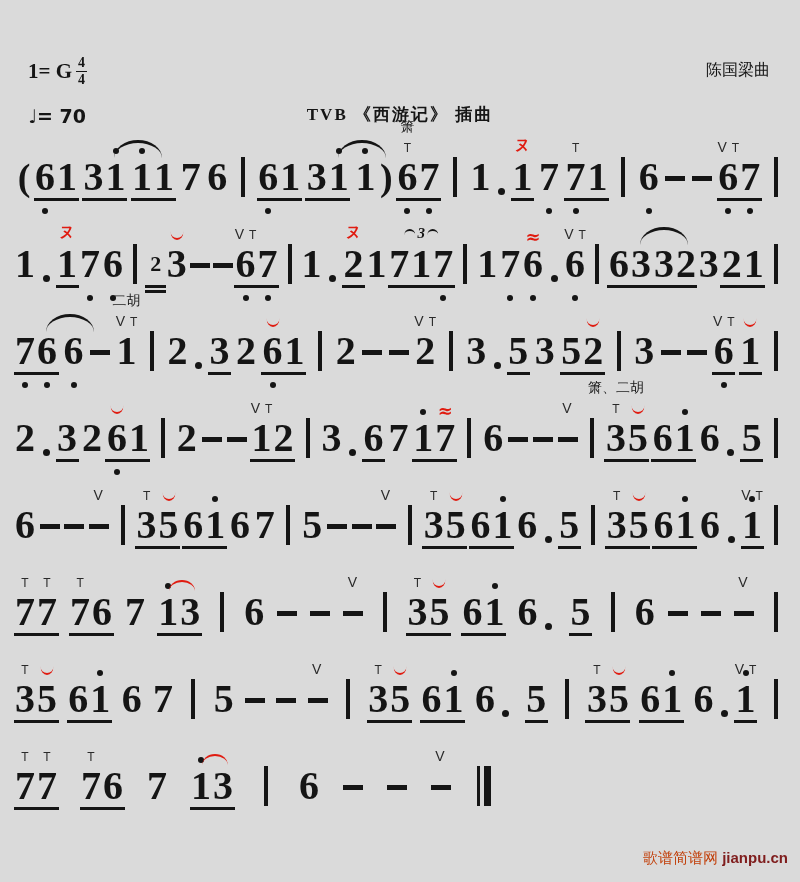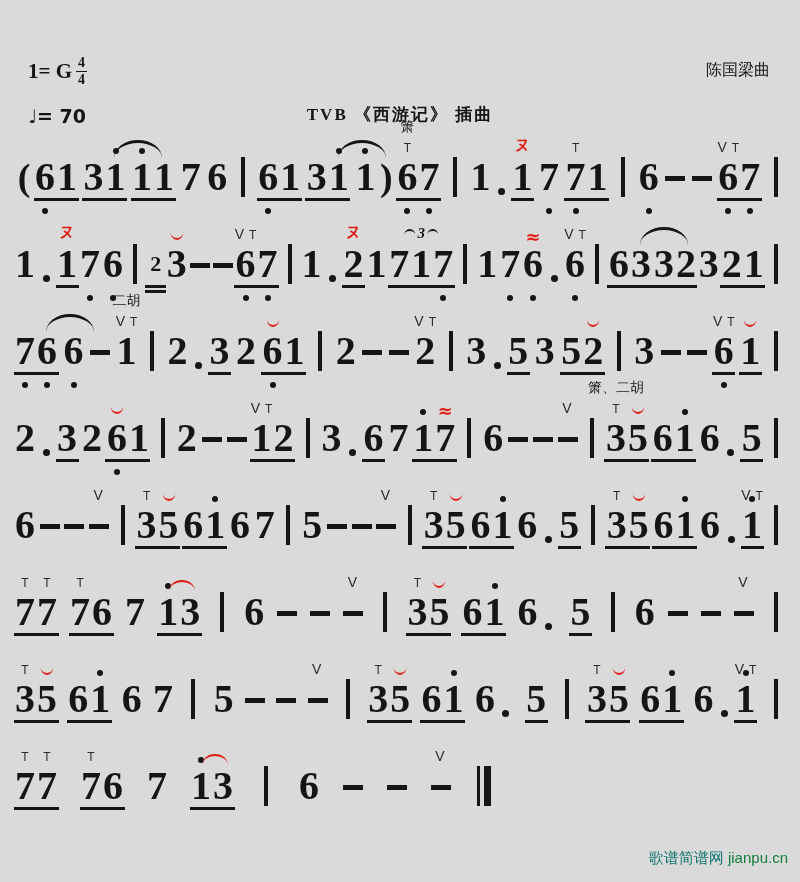--- a/index.html
+++ b/index.html
@@ -52,22 +52,22 @@
   .tri i{font:italic bold 15px "Liberation Serif",serif;color:#151515;}
   .tarc{display:inline-block;width:11px;height:7px;border-top:2px solid #151515;
         border-radius:80% 80% 0 0 / 100% 100% 0 0;}
   .slur{position:absolute;top:-6px;left:45%;width:48px;height:15px;
         border-top:3px solid #151515;border-radius:50% 50% 0 0 / 100% 100% 0 0;z-index:2;}
   .slur.red{width:26px;height:9px;border-top:2.5px solid #e01b10;top:-1px;left:55%;}
   .lbl{position:absolute;bottom:calc(100% + 10px);left:50%;transform:translateX(-50%);
        font:14px "Liberation Sans",sans-serif;color:#1a1a1a;white-space:nowrap;z-index:3;}
   
   .wm{position:absolute;right:12px;bottom:14px;font:15px "Liberation Sans",sans-serif;}
-  .wm .cn{color:#0f766e;}
-  .wm .url{color:#15803d;font-weight:normal;}
+  .wm .cn{color:#c2410c;}
+  .wm .url{color:#7f1d1d;font-weight:bold;}
 </style>
 </head>
 <body>
 
 <div class="page">
   <div class="hdr">
     <div class="keybox">
       <div class="keyrow">
         <span>1= G</span>
         <span class="frac">

